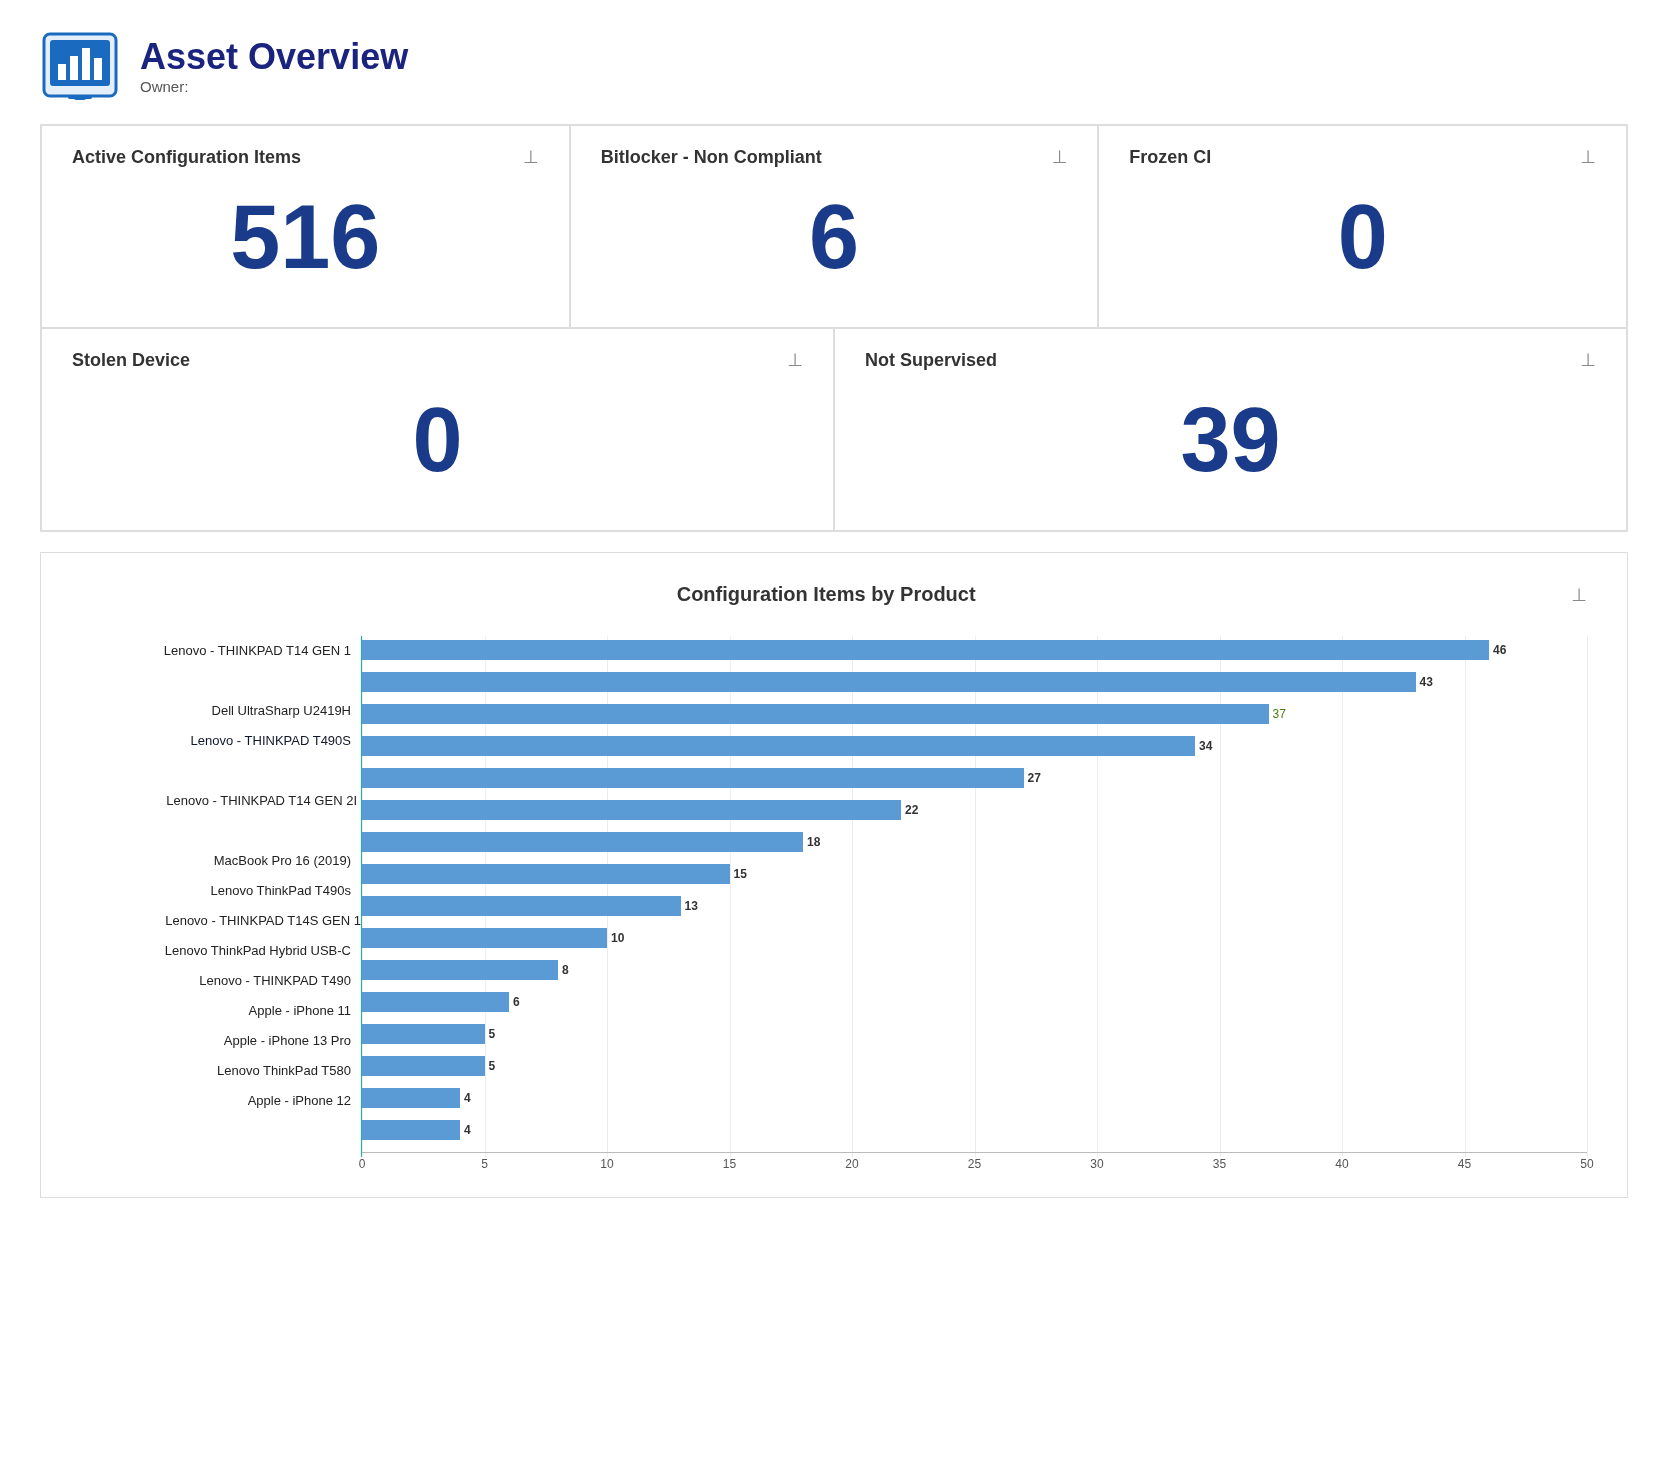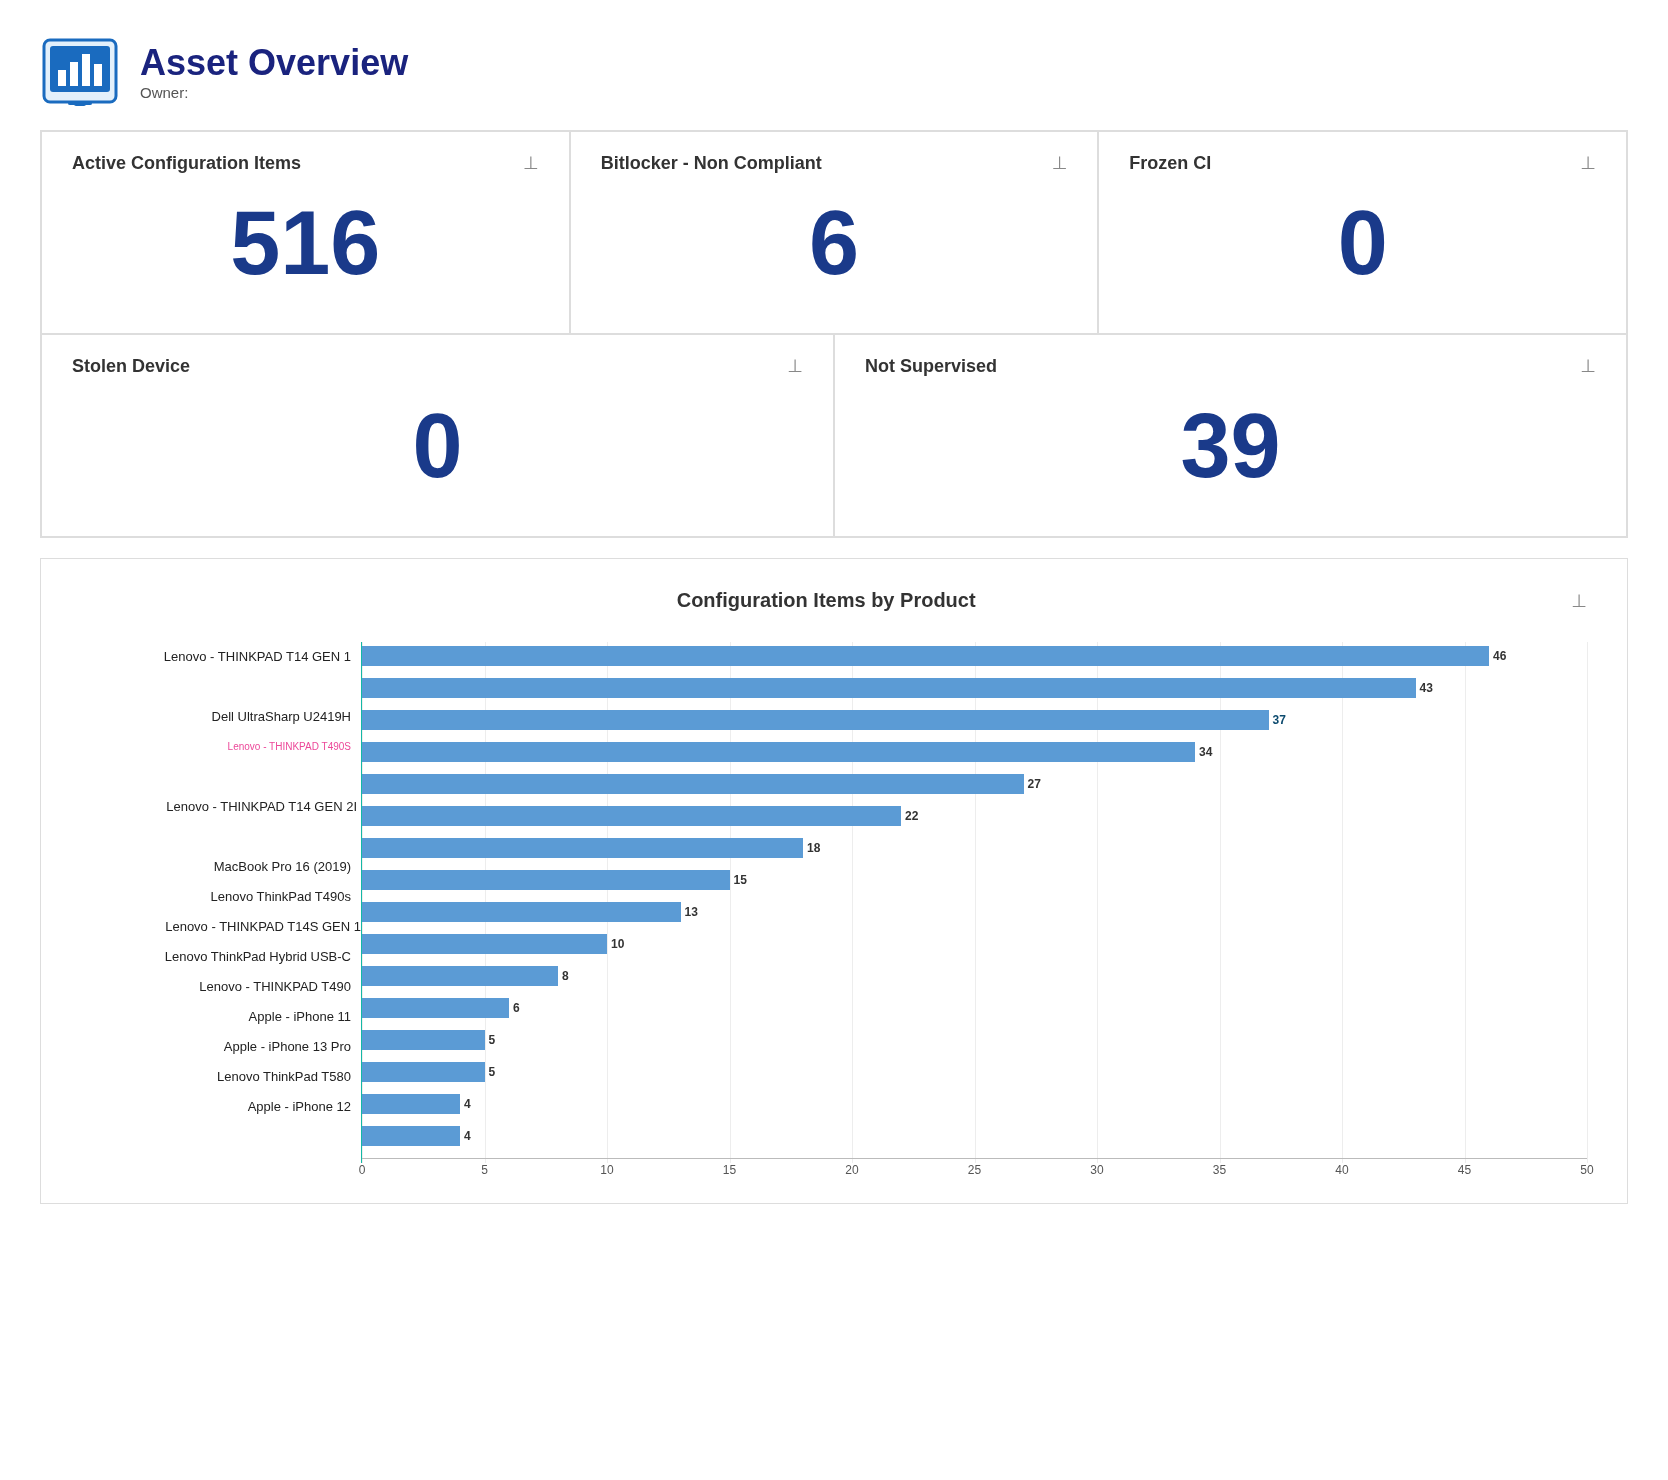--- a/index.html
+++ b/index.html
@@ -5,21 +5,20 @@
     * { box-sizing: border-box; margin: 0; padding: 0; }
     body {
       font-family: Arial, sans-serif;
       background: #fff;
       color: #333;
       width: 1668px;
       min-height: 1480px;
     }
     .page {
       padding: 30px 40px;
-      margin-top: 6px;
     }
     .header {
       display: flex;
       align-items: center;
       margin-bottom: 24px;
     }
     .header-icon {
       width: 80px;
       height: 70px;
       margin-right: 20px;
@@ -168,21 +167,21 @@
       <div class="chart-title">Configuration Items by Product</div>
       <span class="filter-icon">⊥</span>
     </div>
     <div id="chart-render">
         <div style="display:flex; flex-direction:column;">
           <div style="display:flex; align-items:flex-start;">
             <div style="width:280px; flex-shrink:0; display:flex; flex-direction:column; gap:2px; padding-top:0;">
               <div style="height:28px; display:flex; align-items:center; justify-content:flex-end; padding-right:10px; font-size:13px; color:#222;">Lenovo - THINKPAD T14 GEN 1</div>
               <div style="height:28px; display:flex; align-items:center; justify-content:flex-end; padding-right:10px; font-size:13px; color:#222;"></div>
               <div style="height:28px; display:flex; align-items:center; justify-content:flex-end; padding-right:10px; font-size:13px; color:#222;">Dell UltraSharp U2419H</div>
-              <div style="height:28px; display:flex; align-items:center; justify-content:flex-end; padding-right:10px; font-size:10px; color:#ec4899;">Lenovo - THINKPAD T490S</div>
+              <div style="height:28px; display:flex; align-items:center; justify-content:flex-end; padding-right:10px; font-size:13px; color:#0f172a;">Lenovo - THINKPAD T490S</div>
               <div style="height:28px; display:flex; align-items:center; justify-content:flex-end; padding-right:10px; font-size:13px; color:#222;"></div>
               <div style="height:28px; display:flex; align-items:center; justify-content:flex-end; padding-right:4px; font-size:13px; color:#222;">Lenovo - THINKPAD T14 GEN 2I</div>
               <div style="height:28px; display:flex; align-items:center; justify-content:flex-end; padding-right:10px; font-size:13px; color:#222;"></div>
               <div style="height:28px; display:flex; align-items:center; justify-content:flex-end; padding-right:10px; font-size:13px; color:#222;">MacBook Pro 16 (2019)</div>
               <div style="height:28px; display:flex; align-items:center; justify-content:flex-end; padding-right:10px; font-size:13px; color:#222;">Lenovo ThinkPad T490s</div>
               <div style="height:28px; display:flex; align-items:center; justify-content:flex-end; font-size:13px; color:#222;">Lenovo - THINKPAD T14S GEN 1</div>
               <div style="height:28px; display:flex; align-items:center; justify-content:flex-end; padding-right:10px; font-size:13px; color:#222;">Lenovo ThinkPad Hybrid USB-C</div>
               <div style="height:28px; display:flex; align-items:center; justify-content:flex-end; padding-right:10px; font-size:13px; color:#222;">Lenovo - THINKPAD T490</div>
               <div style="height:28px; display:flex; align-items:center; justify-content:flex-end; padding-right:10px; font-size:13px; color:#222;">Apple - iPhone 11</div>
               <div style="height:28px; display:flex; align-items:center; justify-content:flex-end; padding-right:10px; font-size:13px; color:#222;">Apple - iPhone 13 Pro</div>
@@ -206,21 +205,21 @@
               <div style="height:28px; display:flex; align-items:center; position:relative; z-index:1;">
                 <div style="width:92%; background:#5b9bd5; height:20px; display:flex; align-items:center;"></div>
                 <span style="font-size:12px; color:#333; margin-left:4px; font-weight:bold;">46</span>
               </div>
               <div style="height:28px; display:flex; align-items:center; position:relative; z-index:1;">
                 <div style="width:86%; background:#5b9bd5; height:20px; display:flex; align-items:center;"></div>
                 <span style="font-size:12px; color:#333; margin-left:4px; font-weight:bold;">43</span>
               </div>
               <div style="height:28px; display:flex; align-items:center; position:relative; z-index:1;">
                 <div style="width:74%; background:#5b9bd5; height:20px; display:flex; align-items:center;"></div>
-                <span style="font-size:12px; color:#0c4a6e; margin-left:4px; font-weight:bold;">37</span>
+                <span style="font-size:12px; color:#4d7c0f; margin-left:4px; font-weight:normal;">37</span>
               </div>
               <div style="height:28px; display:flex; align-items:center; position:relative; z-index:1;">
                 <div style="width:68%; background:#5b9bd5; height:20px; display:flex; align-items:center;"></div>
                 <span style="font-size:12px; color:#333; margin-left:4px; font-weight:bold;">34</span>
               </div>
               <div style="height:28px; display:flex; align-items:center; position:relative; z-index:1;">
                 <div style="width:54%; background:#5b9bd5; height:20px; display:flex; align-items:center;"></div>
                 <span style="font-size:12px; color:#333; margin-left:4px; font-weight:bold;">27</span>
               </div>
               <div style="height:28px; display:flex; align-items:center; position:relative; z-index:1;">

